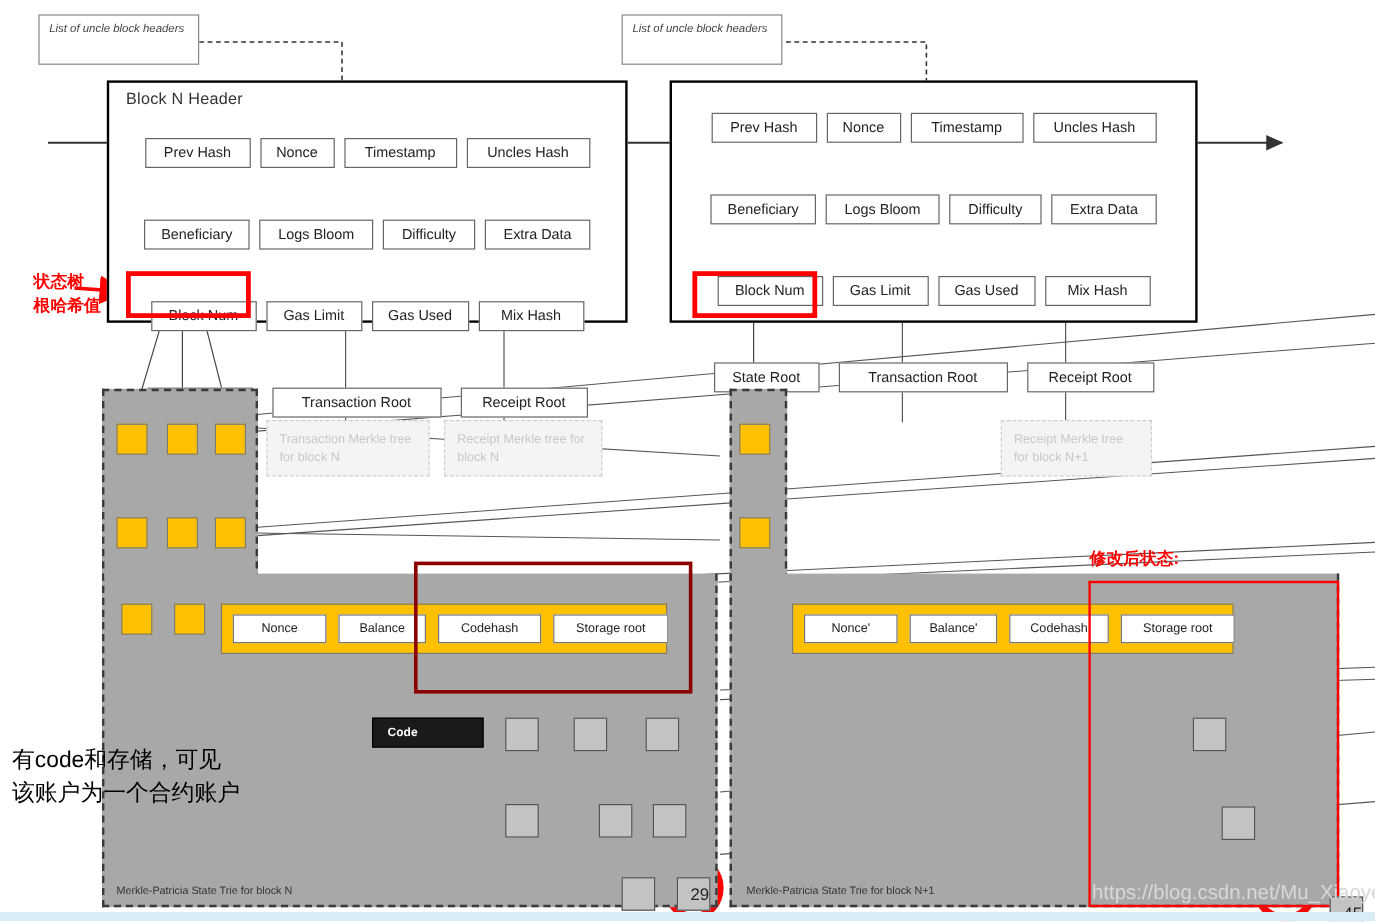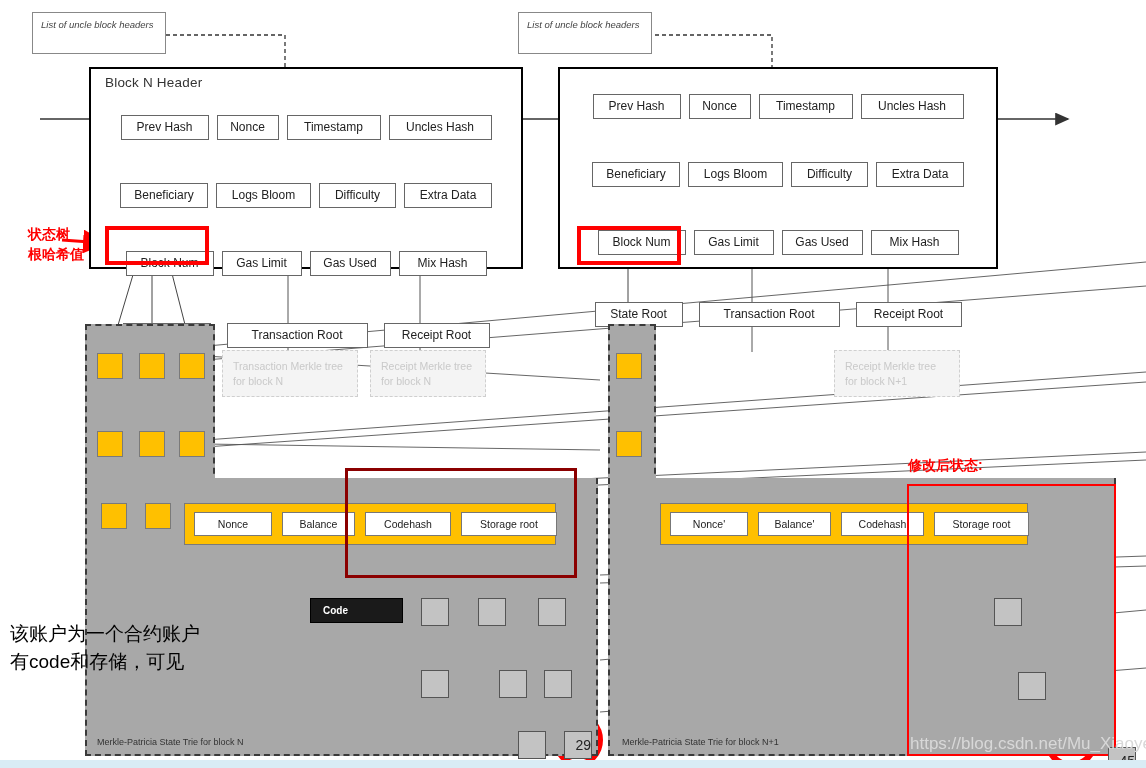--- a/index.html
+++ b/index.html
@@ -343,21 +343,21 @@
   <div class="abs trie-region" style="left:85px; top:478px; width:513px; height:278px; border-top:none;"></div>
   <div class="abs" style="left:87px; top:476px; width:126px; height:6px; background:#a8a8a8;"></div>
   <div class="trie-label" style="left:97px; top:737px;">Merkle-Patricia  State  Trie for block N</div>
 
   <div class="abs trie-region" style="left:608px; top:324px; width:48px; height:160px;"></div>
   <div class="abs trie-region" style="left:608px; top:478px; width:508px; height:278px; border-top:none;"></div>
   <div class="abs" style="left:610px; top:476px; width:44px; height:6px; background:#a8a8a8;"></div>
   <div class="trie-label" style="left:622px; top:737px;">Merkle-Patricia  State  Trie for block N+1</div>
 
   <div class="abs ghost-box" style="left:222px; top:350px; width:136px; height:47px;">Transaction Merkle tree for block N</div>
-  <div class="abs ghost-box" style="left:370px; top:350px; width:116px; height:47px;">Receipt Merkle tree for block N</div>
+  <div class="abs ghost-box" style="left:370px; top:350px; width:132px; height:47px;">Receipt Merkle tree for block N</div>
   <div class="abs ghost-box" style="left:834px; top:350px; width:126px; height:47px;">Receipt Merkle tree for block N+1</div>
 
   <div class="abs ynode" style="left:97px;  top:353px;"></div>
   <div class="abs ynode" style="left:139px; top:353px;"></div>
   <div class="abs ynode" style="left:179px; top:353px;"></div>
   <div class="abs ynode" style="left:97px;  top:431px;"></div>
   <div class="abs ynode" style="left:139px; top:431px;"></div>
   <div class="abs ynode" style="left:179px; top:431px;"></div>
   <div class="abs ynode" style="left:101px; top:503px;"></div>
   <div class="abs ynode" style="left:145px; top:503px;"></div>
@@ -397,22 +397,22 @@
   <div class="abs gnode" style="left:994px; top:598px;"></div>
   <div class="abs gnode" style="left:1018px; top:672px;"></div>
   <div class="abs gnode leaf-val" style="left:1108px; top:731px;margin-top:16px;">45</div>
 
   <div class="abs ann-red-cn" style="left:8px; top:224px;margin-left:20px;">
     <div>状态树</div>
     <div>根哈希值</div>
   </div>
 
   <div class="abs ann-black-cn" style="left:10px; top:620px;">
+    <div>有code和存储，可见</div>
     <div>该账户为一个合约账户</div>
-    <div>有code和存储，可见</div>
   </div>
 
   <div class="abs ann-red-cn" style="left:908px; top:455px;">修改后状态:</div>
 
   <div class="abs watermark" style="left:910px; top:734px;">https://blog.csdn.net/Mu_Xiaoye</div>
 
   <div class="abs bottom-strip" style="left:0; top:760px; width:1146px; height:8px;"></div>
 
 </div>
 

